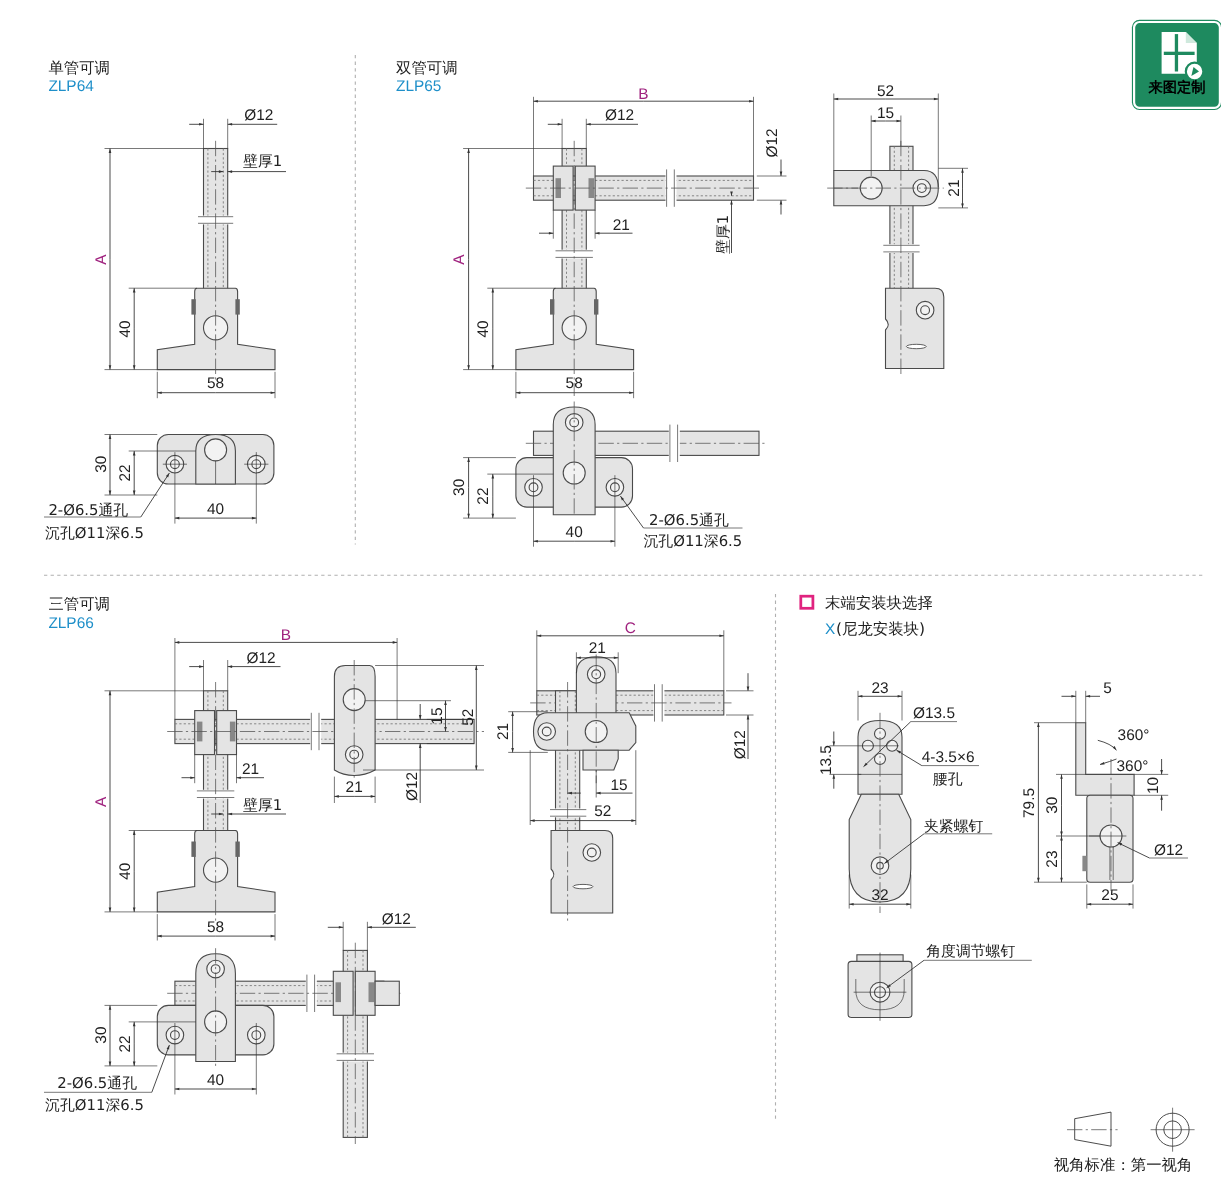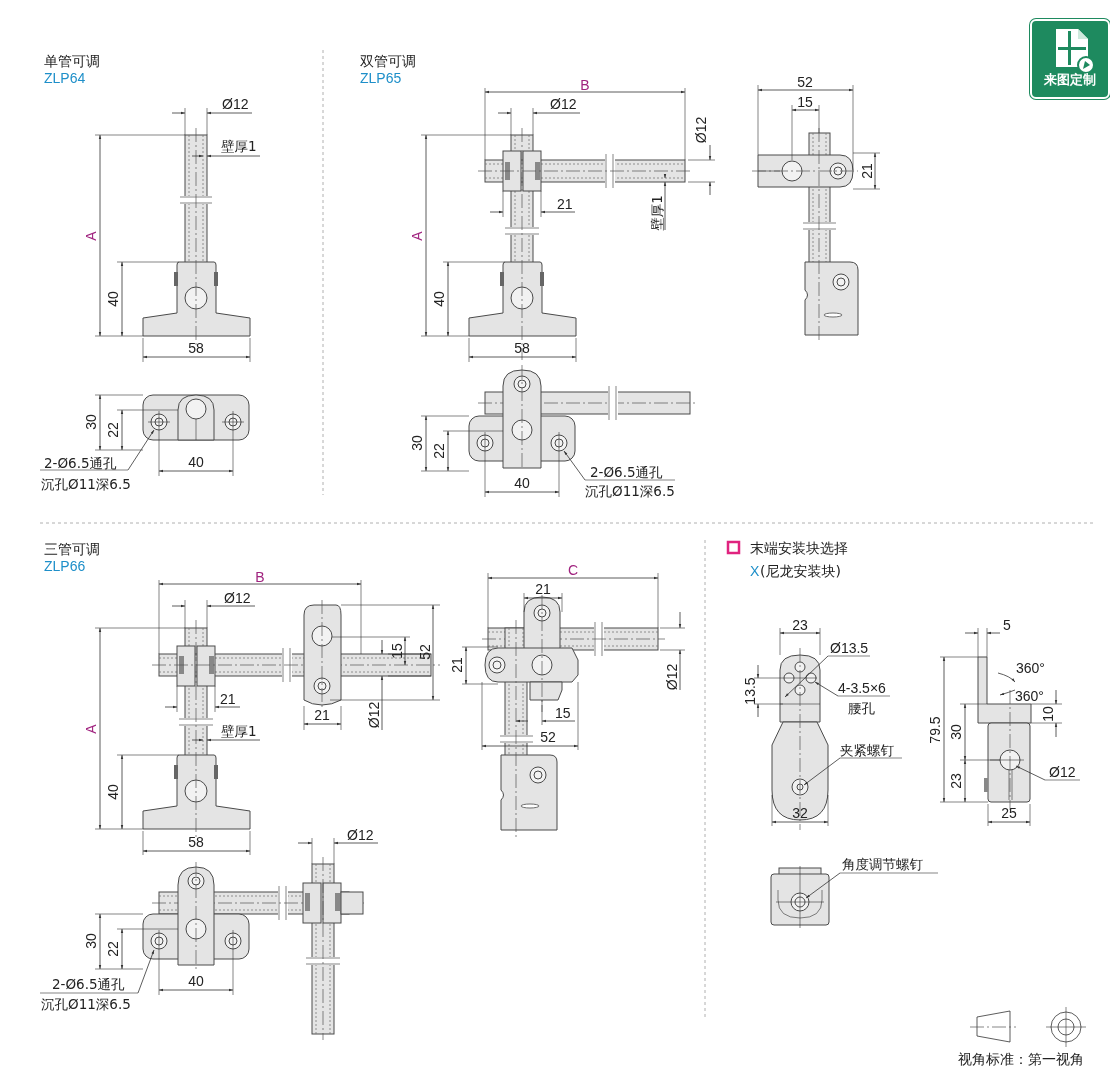--- a/index.html
+++ b/index.html
@@ -12,21 +12,21 @@
   .dim{fill:none;stroke:#333;stroke-width:0.8;}
   .ext{fill:none;stroke:#333;stroke-width:0.6;}
   .hole{fill:#f2f2f2;stroke:#4a4a4a;stroke-width:1;}
   .t{font-family:"Liberation Sans","DejaVu Sans",sans-serif;font-size:14px;fill:#222;}
   .tz{font-family:"DejaVu Sans",sans-serif;font-size:13.5px;fill:#222;}
   .title{font-family:"DejaVu Sans",sans-serif;font-size:14px;fill:#222;}
   .code{font-family:"Liberation Sans",sans-serif;font-size:14px;fill:#1e8fc9;}
   .var{font-family:"Liberation Sans",sans-serif;font-size:14px;fill:#a0237f;}
   .sep{stroke:#b0b0b0;stroke-width:1;stroke-dasharray:3 3;}
   #badge{position:absolute;left:1030px;top:19px;width:80px;height:80px;border-radius:6px;background:#1e8a5f;border:2px solid #fff;box-shadow:0 0 0 1px #1e8a5f;box-sizing:border-box;}
-  #badge .lbl{position:absolute;left:0;right:0;bottom:8px;text-align:center;color:#ffffff;font-family:"DejaVu Sans",sans-serif;font-weight:bold;font-size:13px;}
+  #badge .lbl{position:absolute;left:0;right:0;bottom:8px;text-align:center;color:#000000;font-family:"DejaVu Sans",sans-serif;font-weight:bold;font-size:13px;}
 </style>
 </head>
 <body>
 
 <div id="badge">
   <svg width="80" height="60" viewBox="0 0 80 60" style="position:absolute;left:0;top:0;">
     <path d="M24 8 H46 L56 18 V46 H24 Z" fill="#fff"></path>
     <path d="M46 8 V18 H56" fill="#cfe9dd"></path>
     <rect x="36" y="10" width="3" height="34" fill="#1e8a5f"></rect>
     <rect x="26" y="26" width="28" height="3" fill="#1e8a5f"></rect>

